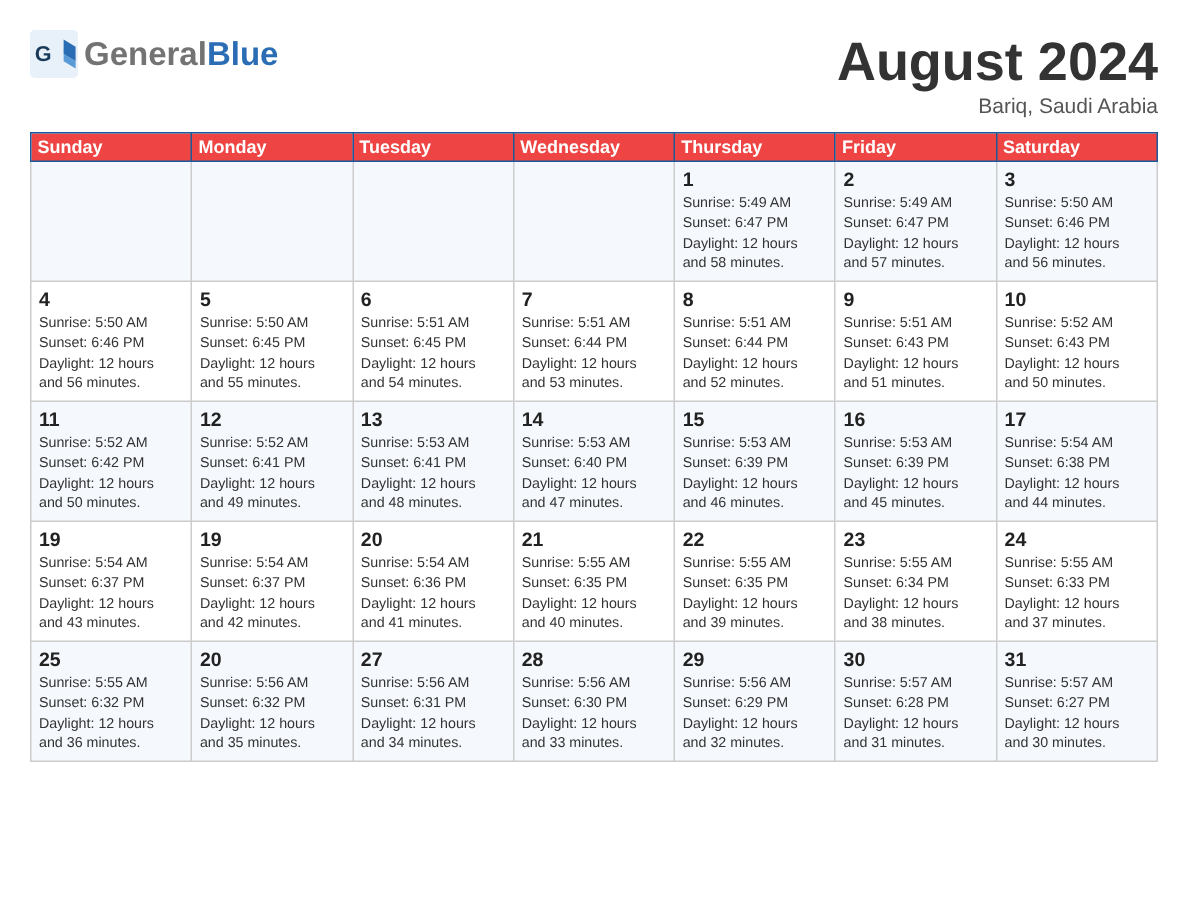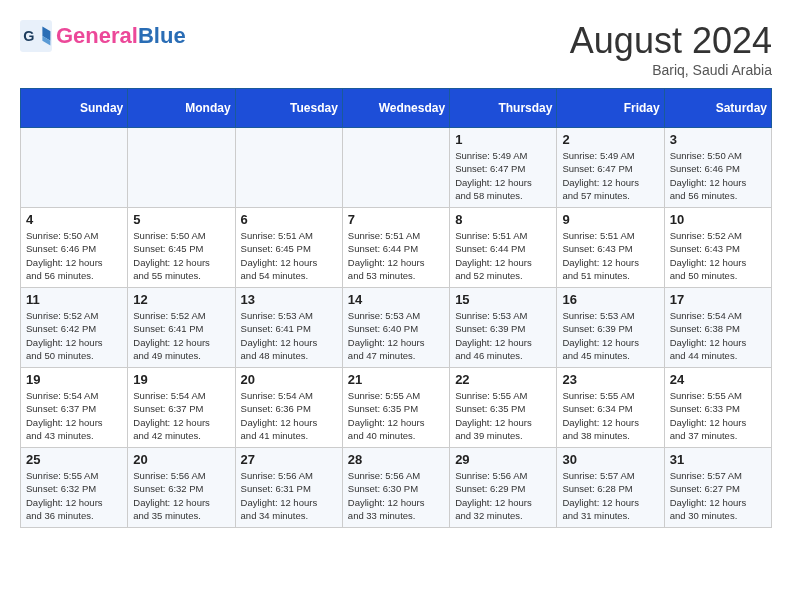--- a/index.html
+++ b/index.html
@@ -20,49 +20,49 @@
       display: flex;
       align-items: center;
     }
     .logo-text {
       font-size: 22px;
       font-weight: bold;
       color: #1a3a5c;
       line-height: 1;
     }
     .logo-text span {
-      color: #ec4899;
+      color: #737373;
     }
     .logo-icon {
       width: 32px;
       height: 32px;
       margin-right: 4px;
     }
     .title-area {
       text-align: right;
     }
     .month-title {
       font-size: 36px;
-      font-weight: normal;
+      font-weight: bold;
       color: #333;
     }
     .location {
       font-size: 14px;
       color: #555;
     }
     table {
       width: 100%;
       border-collapse: collapse;
       font-size: 10px;
     }
     thead tr th {
-      background-color: #1d4ed8;
+      background-color: #ef4444;
       color: #fff;
-      padding: 12px 4px;
-      text-align: right;
+      padding: 2px 4px;
+      text-align: left;
       font-size: 12px;
       font-weight: bold;
       border: 1px solid #1a5a9a;
     }
     tbody tr td {
       vertical-align: top;
       padding: 4px 5px;
       border: 1px solid #ccc;
       width: 107px;
       height: 80px;

